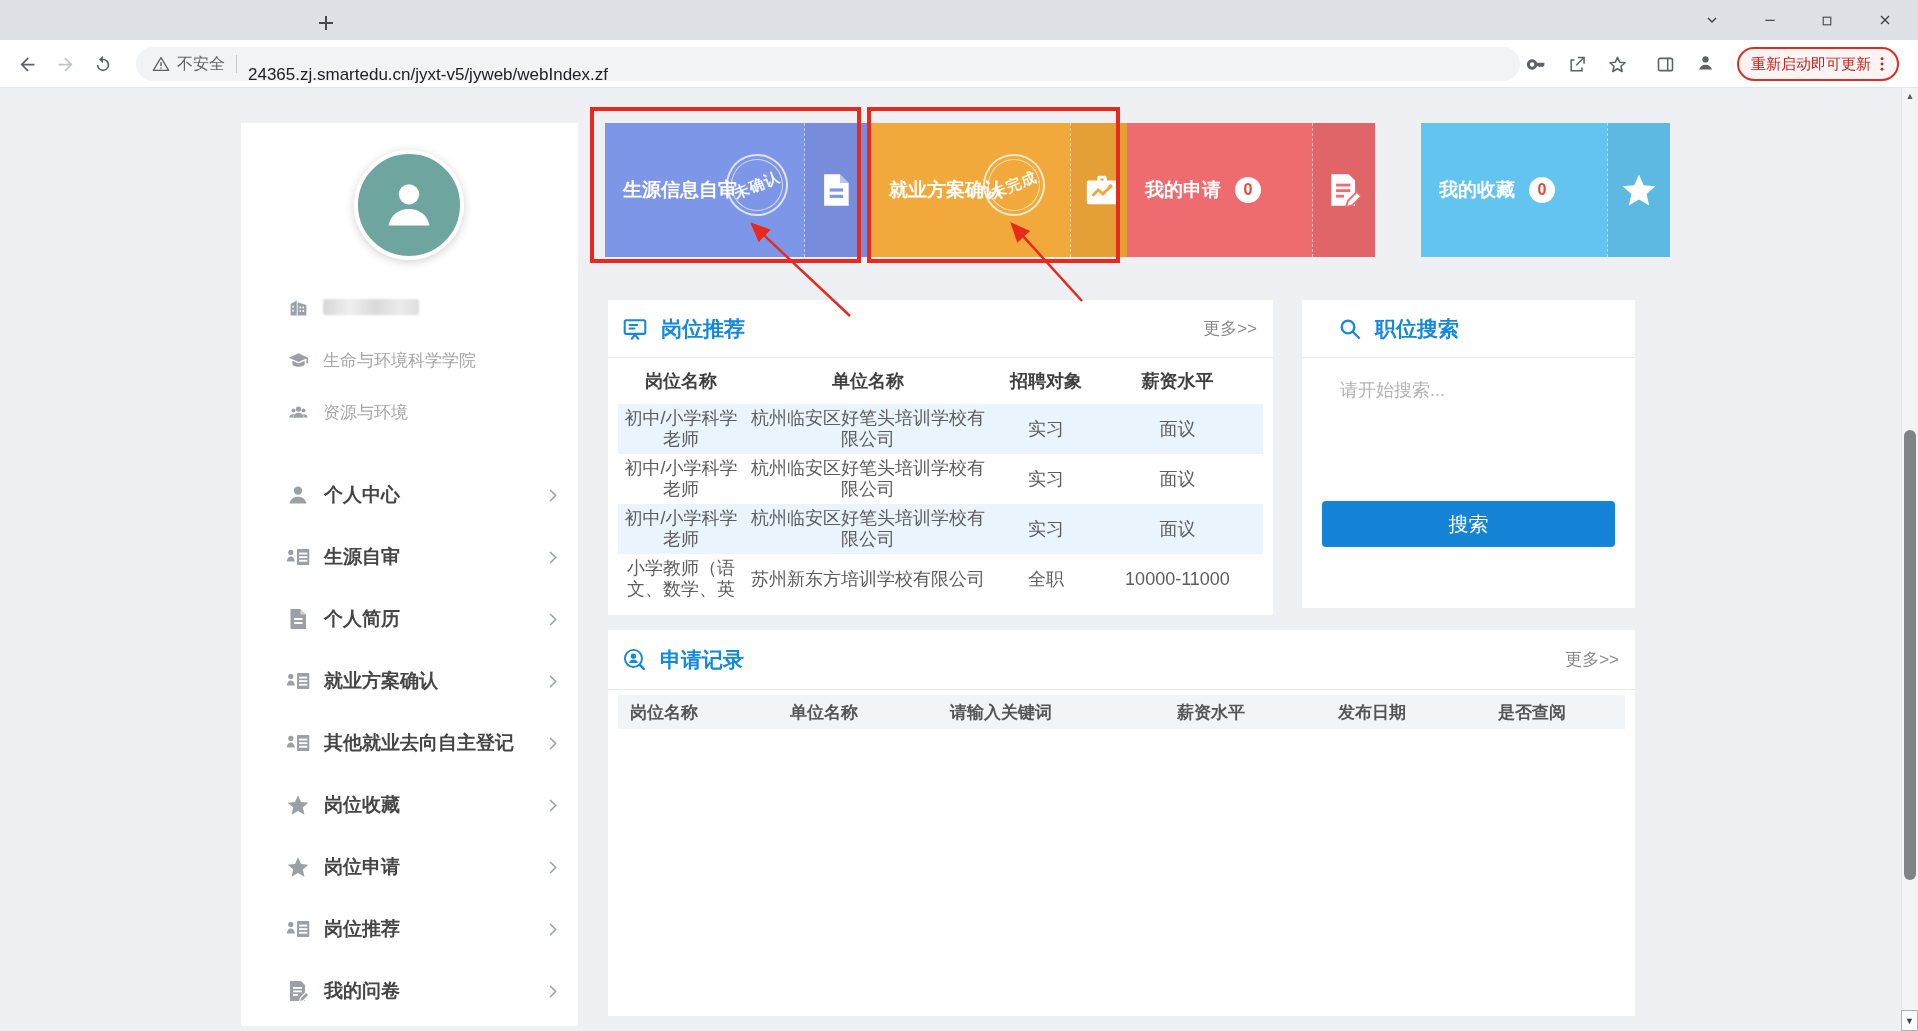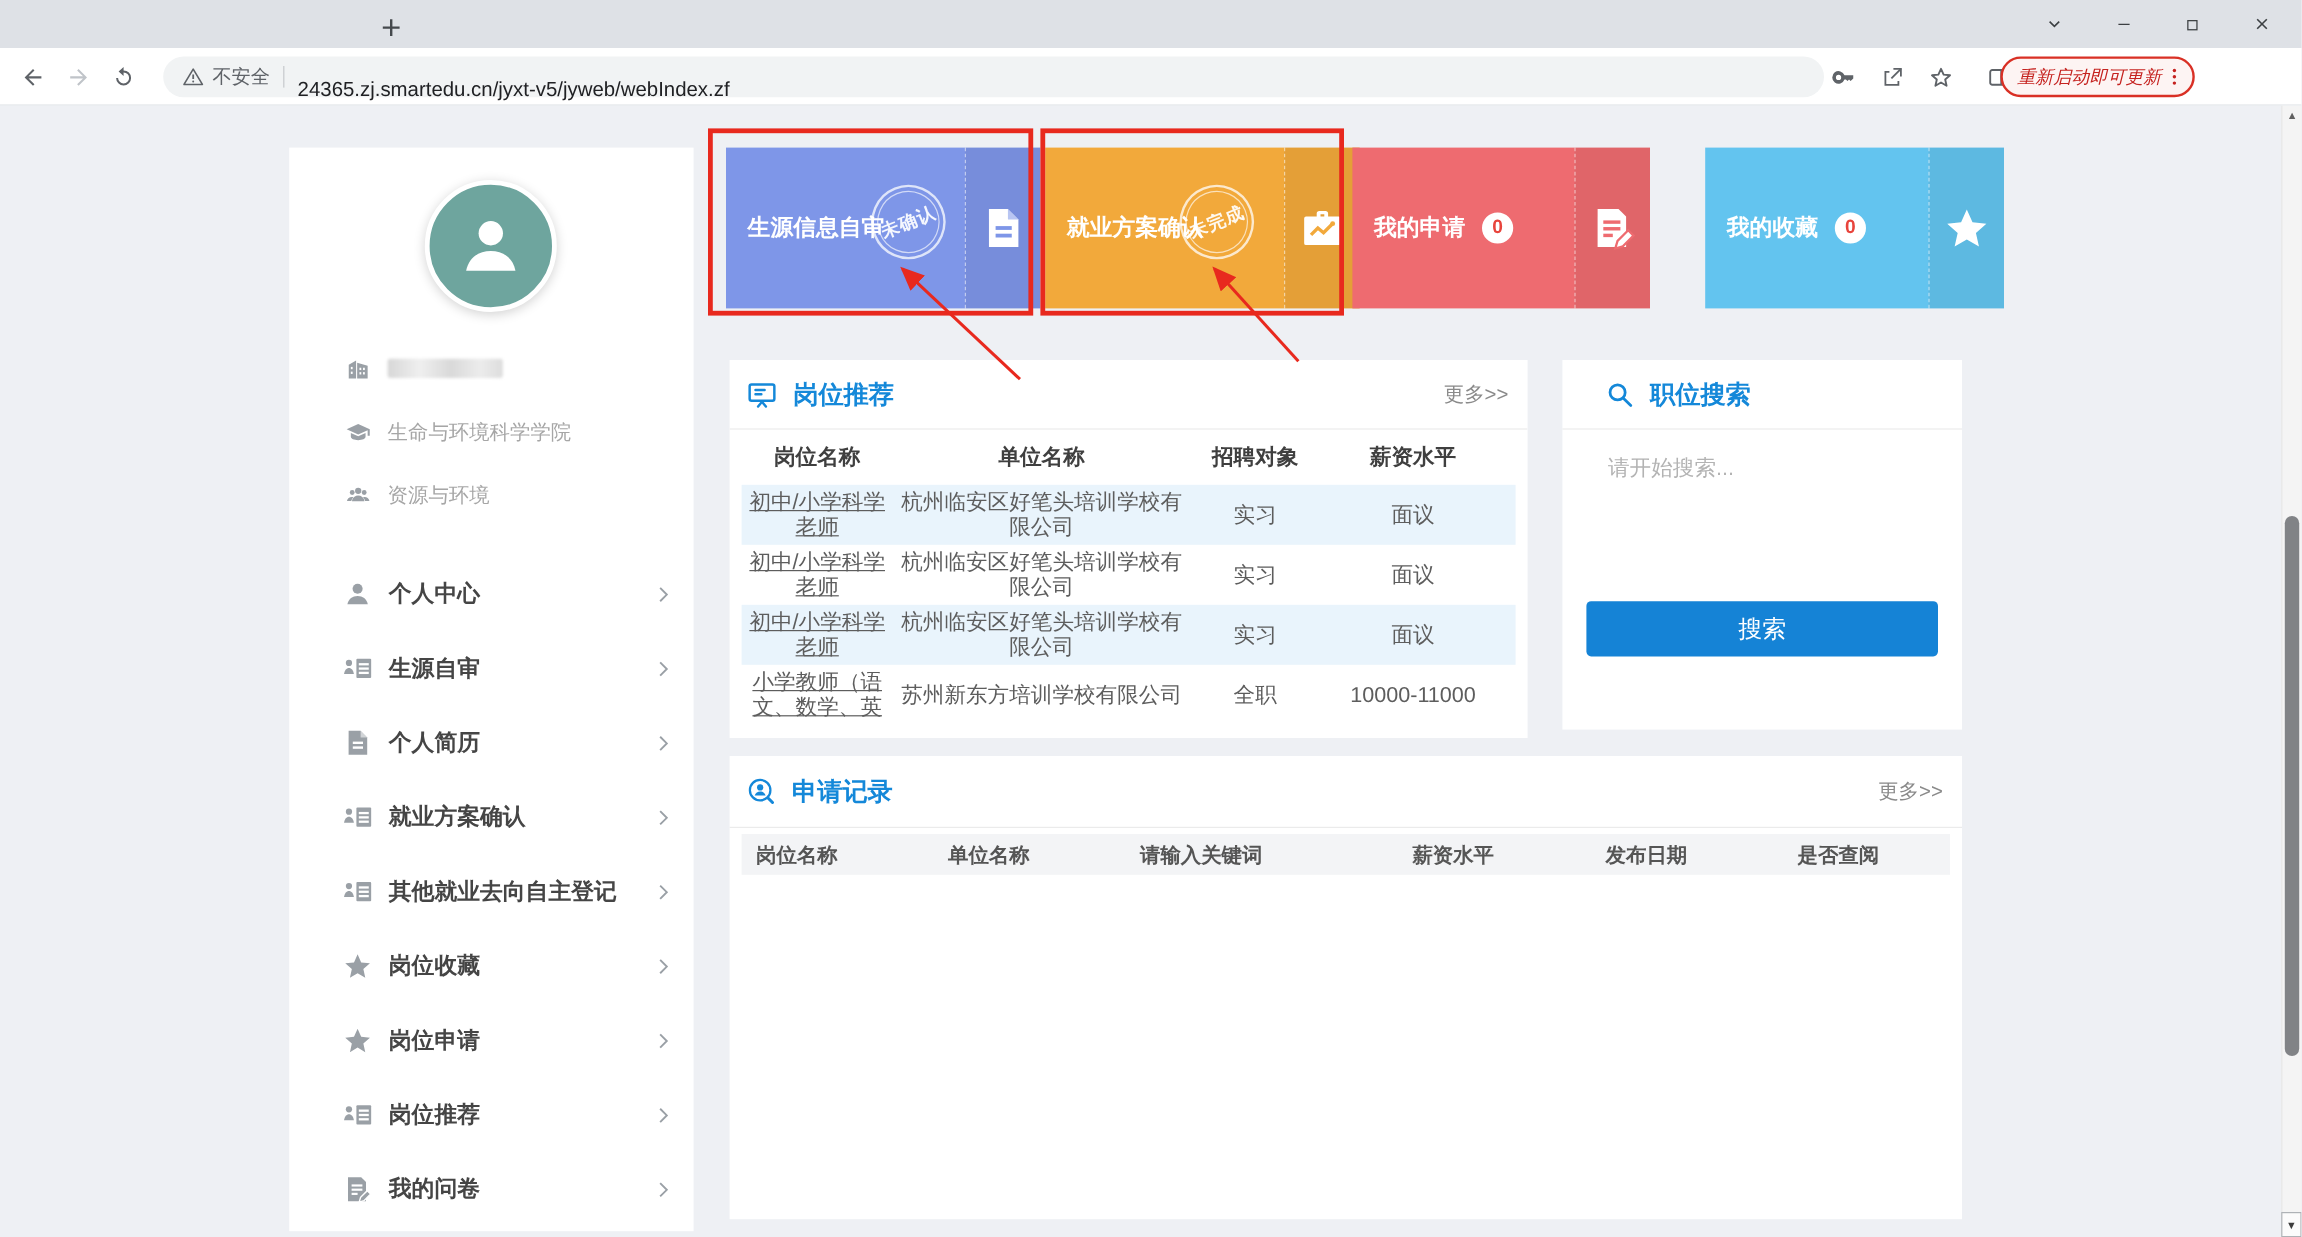--- a/index.html
+++ b/index.html
@@ -27,22 +27,22 @@
   .navbtn svg{width:21px;height:21px;}
   .navbtn.disabled{color:#c0c4c9;}
   .omnibox{position:absolute;left:136px;top:7px;width:1384px;height:34px;background:#f1f3f4;border-radius:17px;
            display:flex;align-items:center;padding:0 16px;box-sizing:border-box;}
   .sec-icon{width:18px;height:18px;color:#5f6368;margin-right:7px;}
   .sec-label{font-size:16px;color:#5f6368;text-align:right;}
   .omni-sep{width:1px;height:18px;background:#c6c9cd;margin:0 11px;}
   .url-text{font-size:17px;color:#202124;white-space:nowrap;margin-top:22px;}
   .tool-icon{position:absolute;top:9px;width:30px;height:30px;color:#5f6368;display:flex;align-items:center;justify-content:center;}
   .tool-icon svg{width:21px;height:21px;}
-  .update-pill{position:absolute;left:1667px;top:7px;width:162px;height:34px;border:2px solid #d93025;border-radius:18px;
-               background:#fdf4f3;box-sizing:border-box;display:flex;align-items:center;padding:0 4px 0 12px;font-style:italic;}
+  .update-pill{position:absolute;left:1737px;top:7px;width:162px;height:34px;border:2px solid #d93025;border-radius:18px;
+               background:#fdf4f3;box-sizing:border-box;display:flex;align-items:center;padding:0 4px 0 12px;}
   .update-pill span{font-size:15px;color:#c5221f;flex:1;white-space:nowrap;}
   .update-pill .ic{width:18px;height:18px;color:#c5221f;}
 
   
   .scrollbar{position:absolute;top:88px;right:0;bottom:0;width:17px;background:#f4f4f4;border-left:1px solid #e6e6e6;box-sizing:border-box;}
   .sb-thumb{position:absolute;left:2px;top:342px;width:12px;height:450px;background:#818386;border-radius:6px;}
   .sb-up{position:absolute;top:3px;left:0;width:16px;text-align:center;font-size:9px;color:#606060;}
   .sb-downbox{position:absolute;bottom:0;left:-1px;width:17px;height:21px;background:#fbfbfb;border:1px solid #aeb2b6;box-sizing:border-box;
               display:flex;align-items:center;justify-content:center;font-size:9px;color:#3c3c3c;}
 
@@ -88,21 +88,21 @@
   .jr-head{display:flex;align-items:center;height:46px;padding:0 10px;}
   .jr-head span{font-size:18px;font-weight:bold;color:#3f3f3f;text-align:center;}
   .jr-head span:nth-of-type(1){width:126px;}
   .jr-head span:nth-of-type(2){width:248px;}
   .jr-head span:nth-of-type(3){width:108px;}
   .jr-head span:nth-of-type(4){width:155px;}
   .jr-body{padding:0 10px;}
   .jr-row{display:flex;align-items:center;min-height:50px;}
   .jr-body > div:nth-of-type(odd){background:#e9f4fc;}
   .jr-row span{font-size:18px;color:#5d5d5d;text-align:center;line-height:21px;}
-  .jr-row span:nth-of-type(1){width:126px;text-decoration:underline;}
+  .jr-row span:nth-of-type(1){width:126px;}
   .jr-row span:nth-of-type(2){width:248px;}
   .jr-row span:nth-of-type(3){width:108px;}
   .jr-row span:nth-of-type(4){width:155px;}
 
   
   .js-hint{position:absolute;left:38px;top:78px;font-size:18px;color:#b3b3b3;}
   .js-input{position:absolute;left:38px;top:126px;width:232px;height:38px;border:1px solid #c9c9c9;border-radius:2px;
             box-sizing:border-box;font-size:17px;padding:0 10px;color:#333;outline:none;font-family:inherit;background:#fff;}
   .js-input::placeholder{color:#b5b5b5;}
   .js-btn{position:absolute;left:20px;top:201px;width:293px;height:46px;background:#1583d6;border:none;border-radius:4px;

